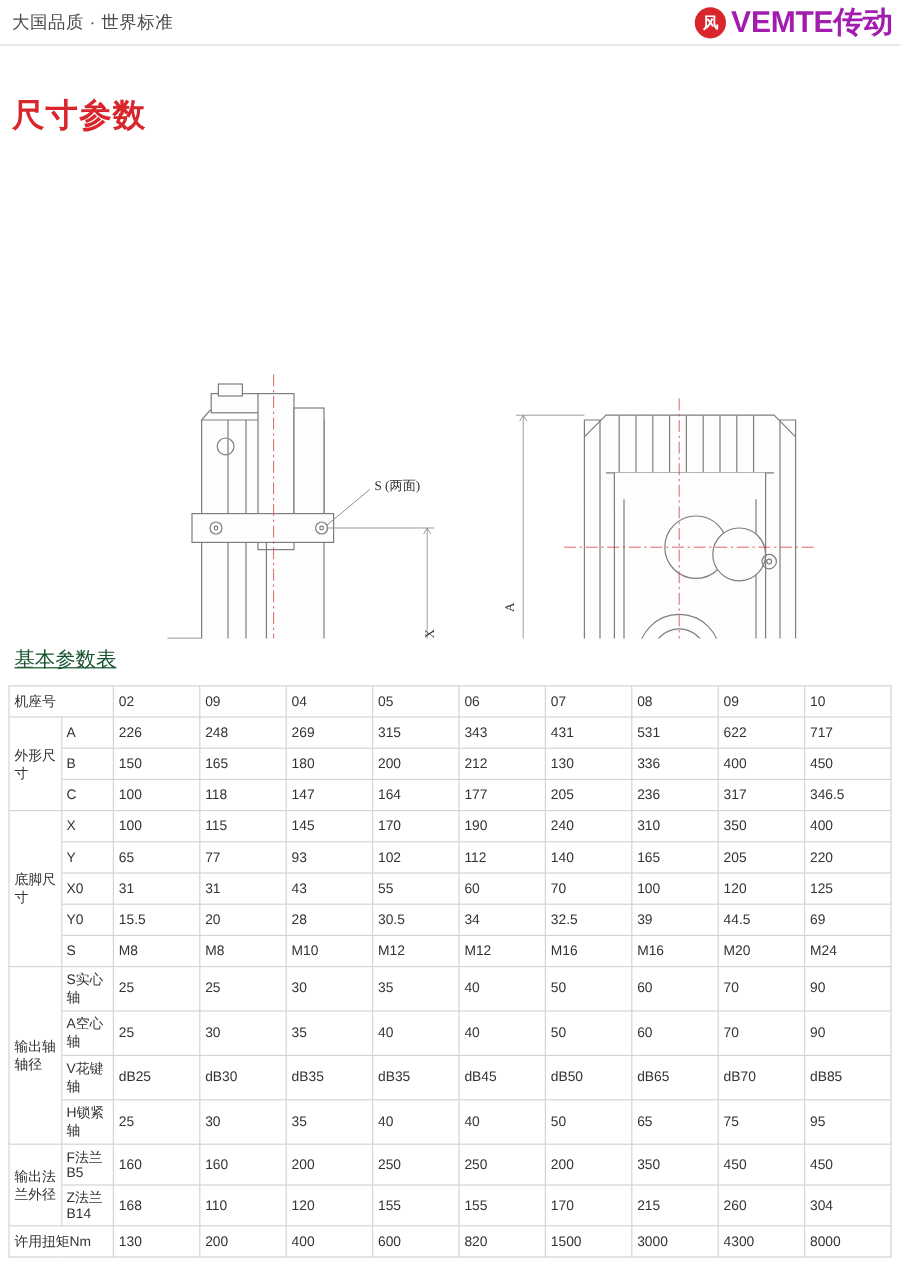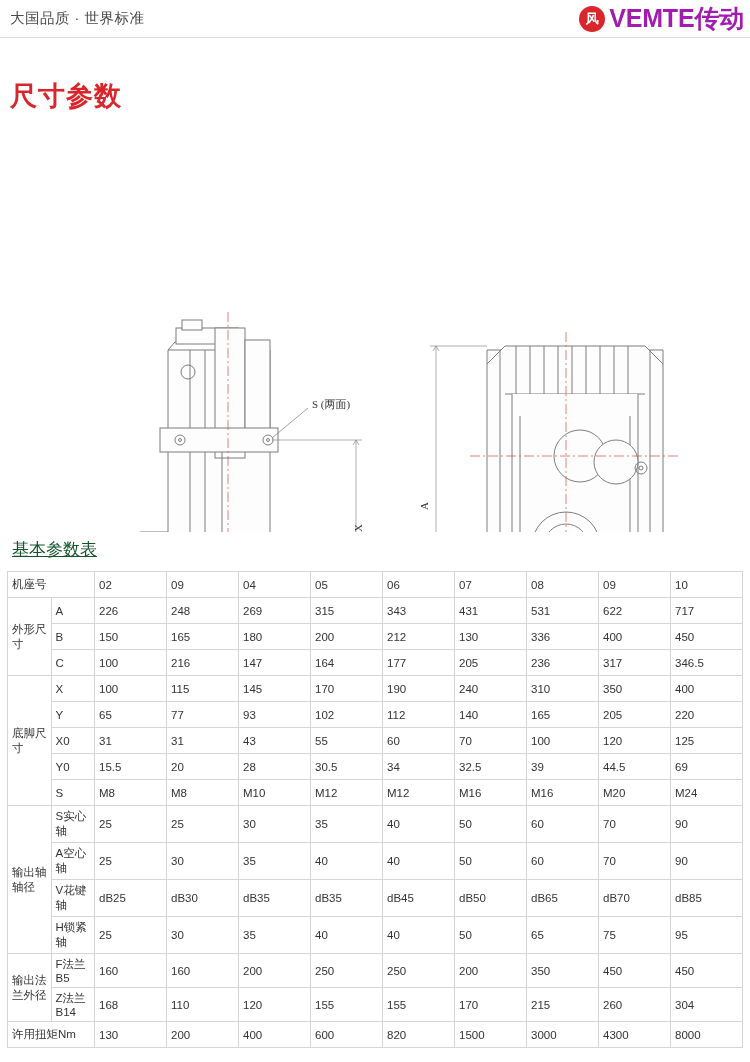--- a/index.html
+++ b/index.html
@@ -312,21 +312,21 @@
         <td class="col-val">200</td>
         <td class="col-val">212</td>
         <td class="col-val">130</td>
         <td class="col-val">336</td>
         <td class="col-val">400</td>
         <td class="col-val">450</td>
       </tr>
       <tr>
         <td class="col-sub">C</td>
         <td class="col-val">100</td>
-        <td class="col-val">216</td>
+        <td class="col-val">118</td>
         <td class="col-val">147</td>
         <td class="col-val">164</td>
         <td class="col-val">177</td>
         <td class="col-val">205</td>
         <td class="col-val">236</td>
         <td class="col-val">317</td>
         <td class="col-val">346.5</td>
       </tr>
       <tr>
         <td class="col-group group-cell" rowspan="5">底脚尺寸</td>

